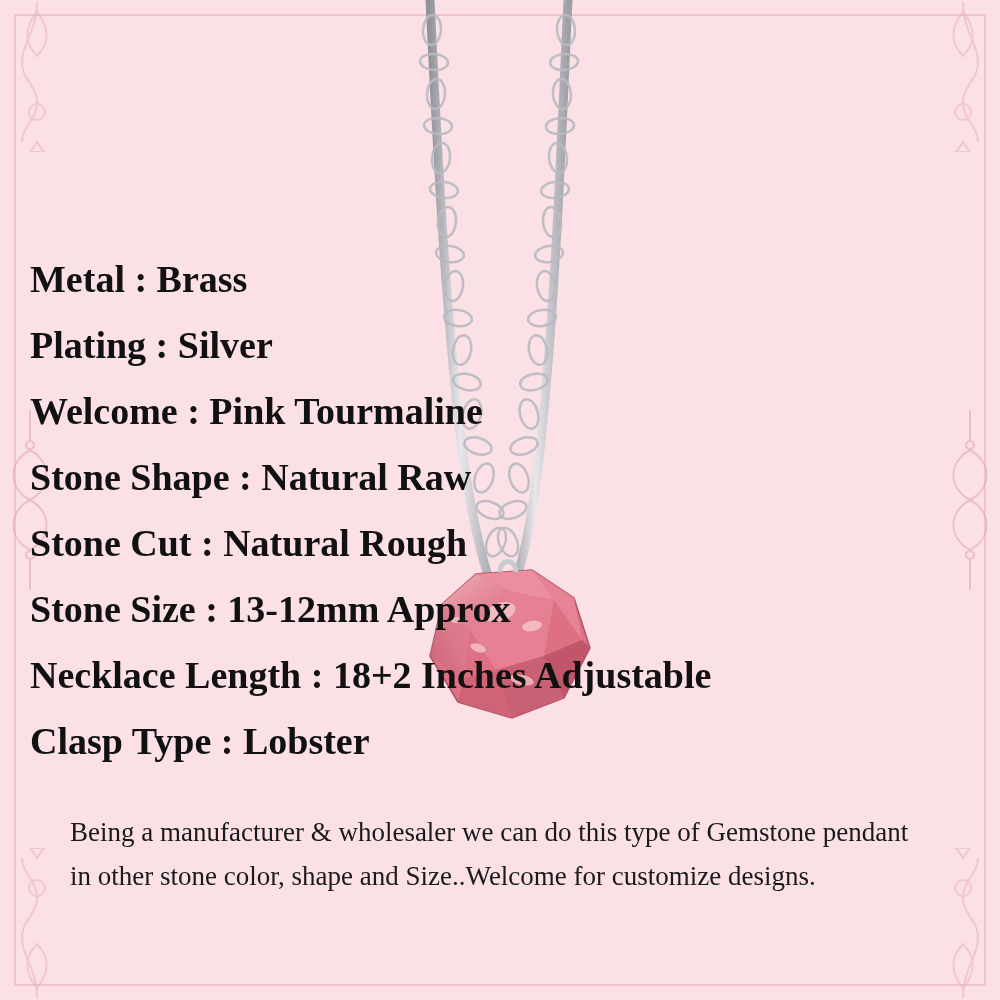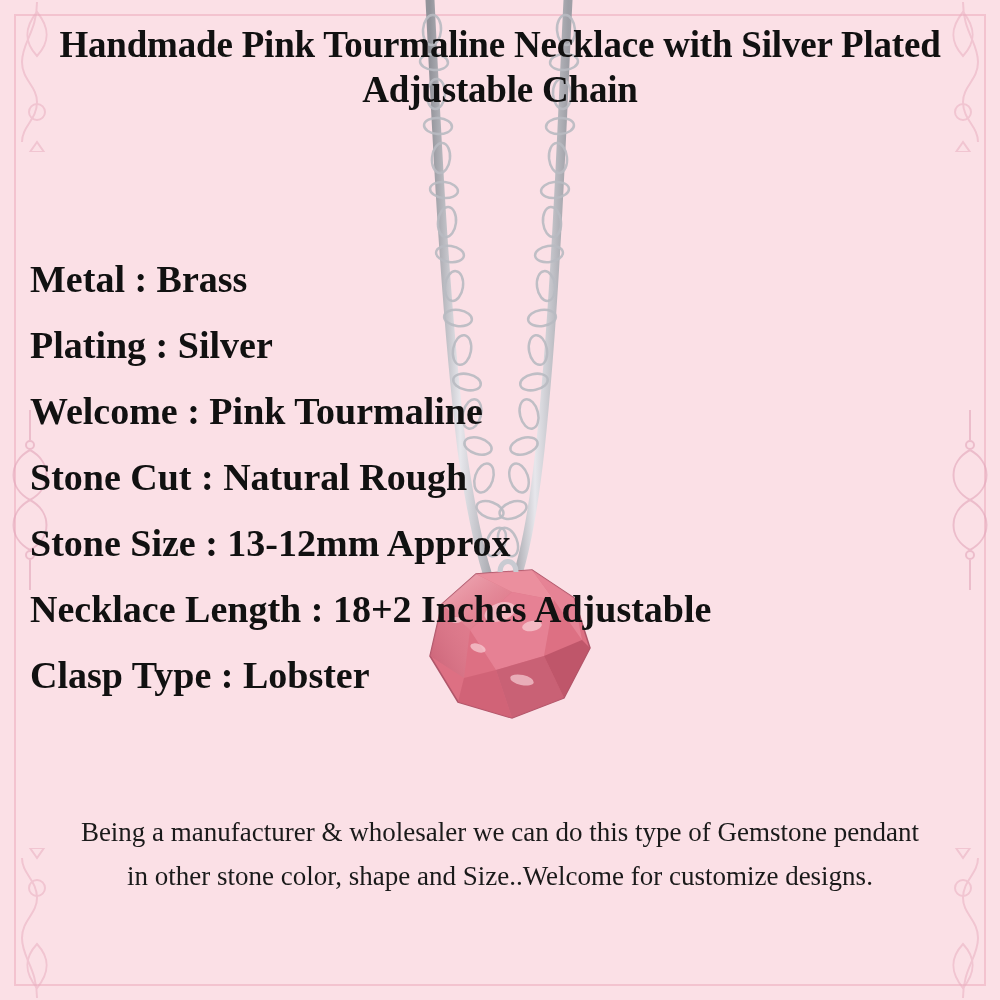--- a/index.html
+++ b/index.html
@@ -91,21 +91,20 @@
     font-size: 38px;
     line-height: 66px;
     color: #111111;
     white-space: nowrap;
   }
   .footnote {
     position: absolute;
     left: 70px;
     top: 810px;
     width: 860px;
-    text-align: center;
     font-size: 27px;
     line-height: 44px;
     color: #1a1a1a;
   }
 </style>
 </head>
 <body>
 
 <div class="canvas">
 
@@ -258,26 +257,26 @@
         <ellipse cx="128" cy="74" rx="10" ry="5" transform="rotate(-10 128 74)"></ellipse>
         <ellipse cx="74" cy="96" rx="8" ry="4" transform="rotate(20 74 96)"></ellipse>
         <ellipse cx="118" cy="128" rx="12" ry="5" transform="rotate(12 118 128)"></ellipse>
         <ellipse cx="52" cy="68" rx="6" ry="3"></ellipse>
       </g>
 
       <path d="M96 20 C96 6 112 6 112 20" fill="none" stroke="#c9cbd2" stroke-width="5"></path>
     </svg>
   </div>
 
-  <div class="title">Handmade Pink Tourmaline Necklace with Silver Plated Adjustable Chain</div>
 
   <div class="specs">
     <div class="spec-line">Metal : Brass</div>
     <div class="spec-line">Plating : Silver</div>
     <div class="spec-line">Welcome :  Pink Tourmaline</div>
+    <div class="spec-line">Stone Shape : Natural Raw</div>
     <div class="spec-line">Stone Cut : Natural Rough</div>
     <div class="spec-line">Stone Size : 13-12mm Approx</div>
     <div class="spec-line">Necklace Length : 18+2 Inches Adjustable</div>
     <div class="spec-line">Clasp Type : Lobster</div>
   </div>
 
   <div class="footnote">Being a manufacturer &amp; wholesaler we can do this type of Gemstone pendant in other stone color, shape and Size..Welcome for customize designs.</div>
 
 </div>
 

